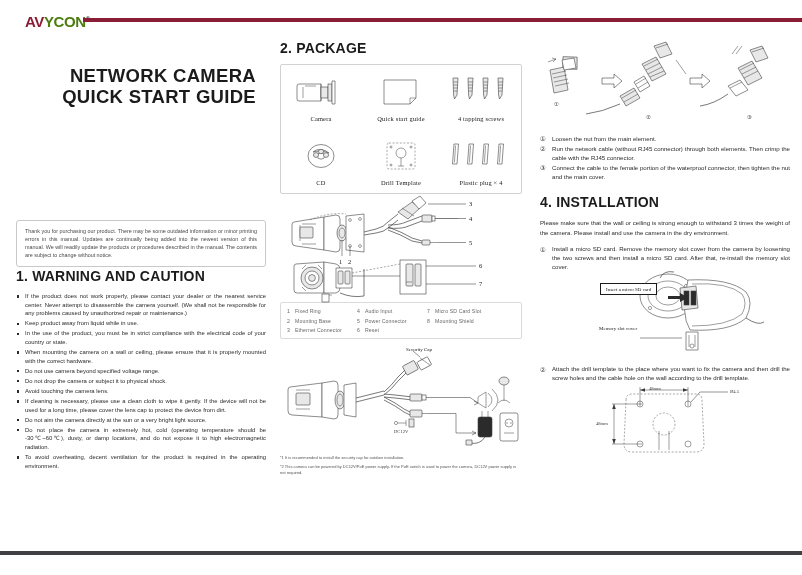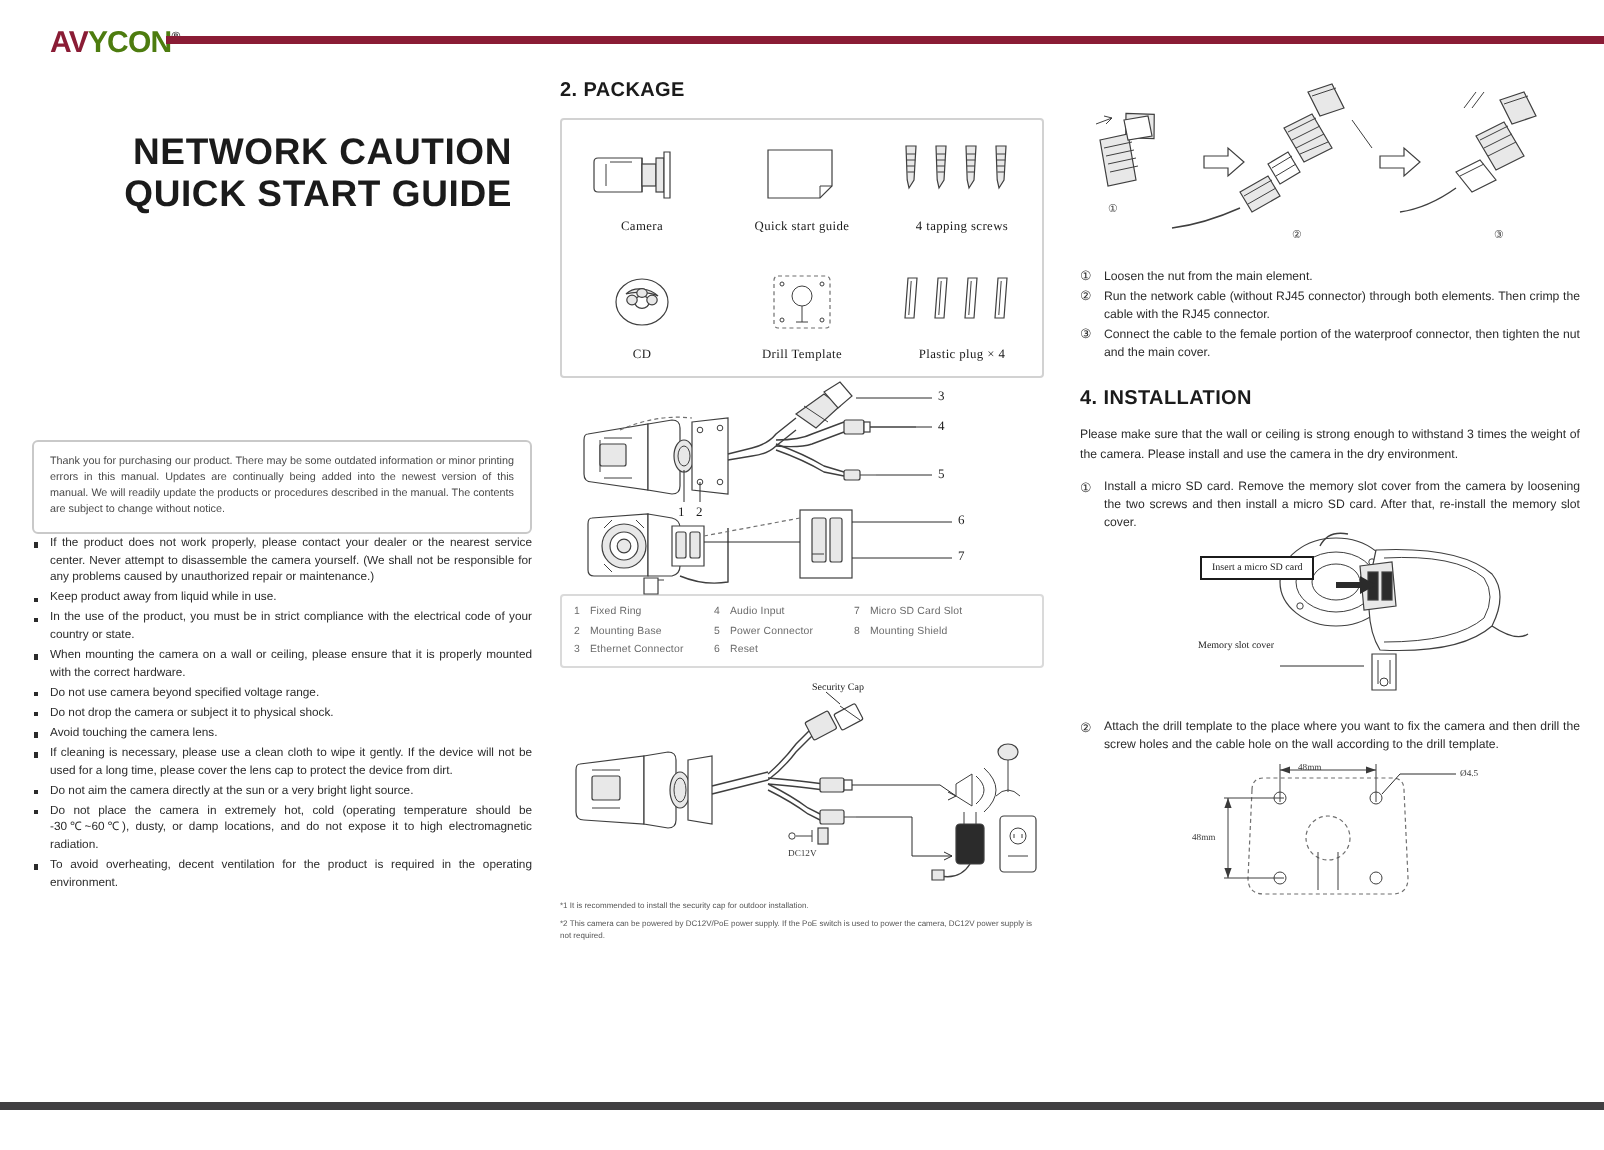--- a/index.html
+++ b/index.html
@@ -29,21 +29,21 @@
   .col-mid    { position:absolute; left:280px; top:40px;  width:242px; height:500px; }
   .col-right  { position:absolute; left:540px; top:38px;  width:250px; height:500px; }
 
   
   .cover-title {
     position:absolute; left:0px; top:65px; width:256px;
     text-align:right; font-size:18.5px; font-weight:bold;
     letter-spacing:0.3px; line-height:21px; color:#1b1b1b;
   }
   h2.sec {
-    font-size:10px; font-weight:bold; letter-spacing:0.2px;
+    font-size:14px; font-weight:bold; letter-spacing:0.2px;
     color:#1b1b1b; margin:0 0 8px 0;
   }
   h3.sub {
     font-size:9.5px; font-weight:bold; letter-spacing:0.35px;
     color:#1b1b1b; margin:0 0 9px 0;
   }
   .notebox {
     position:absolute; left:16px; top:220px; width:250px;
     border:1px solid #c9c9c9; border-radius:3px;
     padding:6px 8px 7px 8px;
@@ -158,27 +158,28 @@
 <div class="page">
 
   <div class="header">
     <div class="logo">
       <span class="av">AV</span><span class="ycon">YCON</span><span class="tm">®</span>
     </div>
     <div class="header-rule"></div>
   </div>
 
   <div class="cover-title">
-    <div>NETWORK CAUTION</div>
+    <div>NETWORK CAMERA</div>
     <div>QUICK START GUIDE</div>
   </div>
 
   <div class="notebox">Thank you for purchasing our product. There may be some outdated information or minor printing errors in this manual. Updates are continually being added into the newest version of this manual. We will readily update the products or procedures described in the manual. The contents are subject to change without notice.</div>
 
   <div style="position:absolute; left:16px; top:268px; width:250px;">
+    <h2 class="sec">1. WARNING AND CAUTION</h2>
     <ul class="warnlist">
       <li>If the product does not work properly, please contact your dealer or the nearest service center. Never attempt to disassemble the camera yourself. (We shall not be responsible for any problems caused by unauthorized repair or maintenance.)</li>
       <li>Keep product away from liquid while in use.</li>
       <li>In the use of the product, you must be in strict compliance with the electrical code of your country or state.</li>
       <li>When mounting the camera on a wall or ceiling, please ensure that it is properly mounted with the correct hardware.</li>
       <li>Do not use camera beyond specified voltage range.</li>
       <li>Do not drop the camera or subject it to physical shock.</li>
       <li>Avoid touching the camera lens.</li>
       <li>If cleaning is necessary, please use a clean cloth to wipe it gently. If the device will not be used for a long time, please cover the lens cap to protect the device from dirt.</li>
       <li>Do not aim the camera directly at the sun or a very bright light source.</li>

